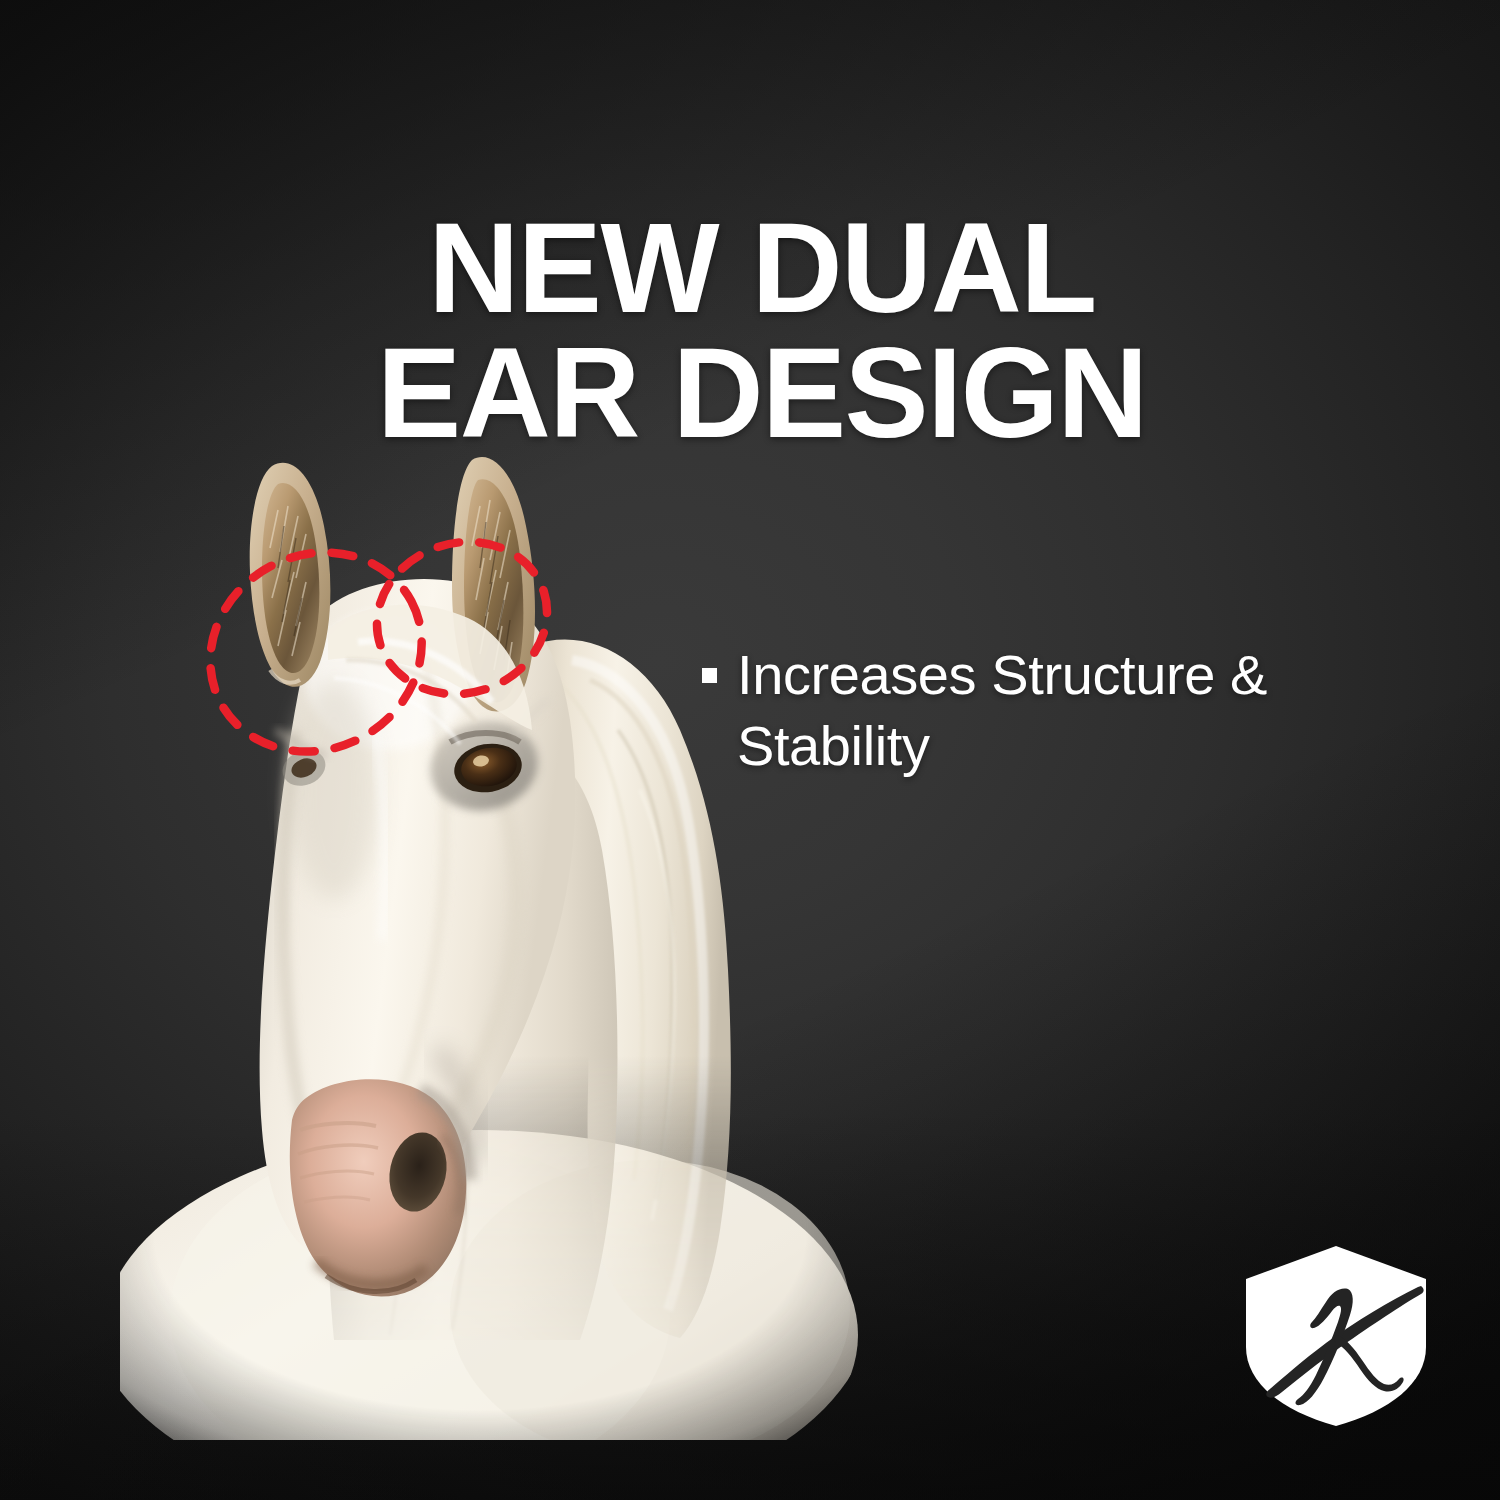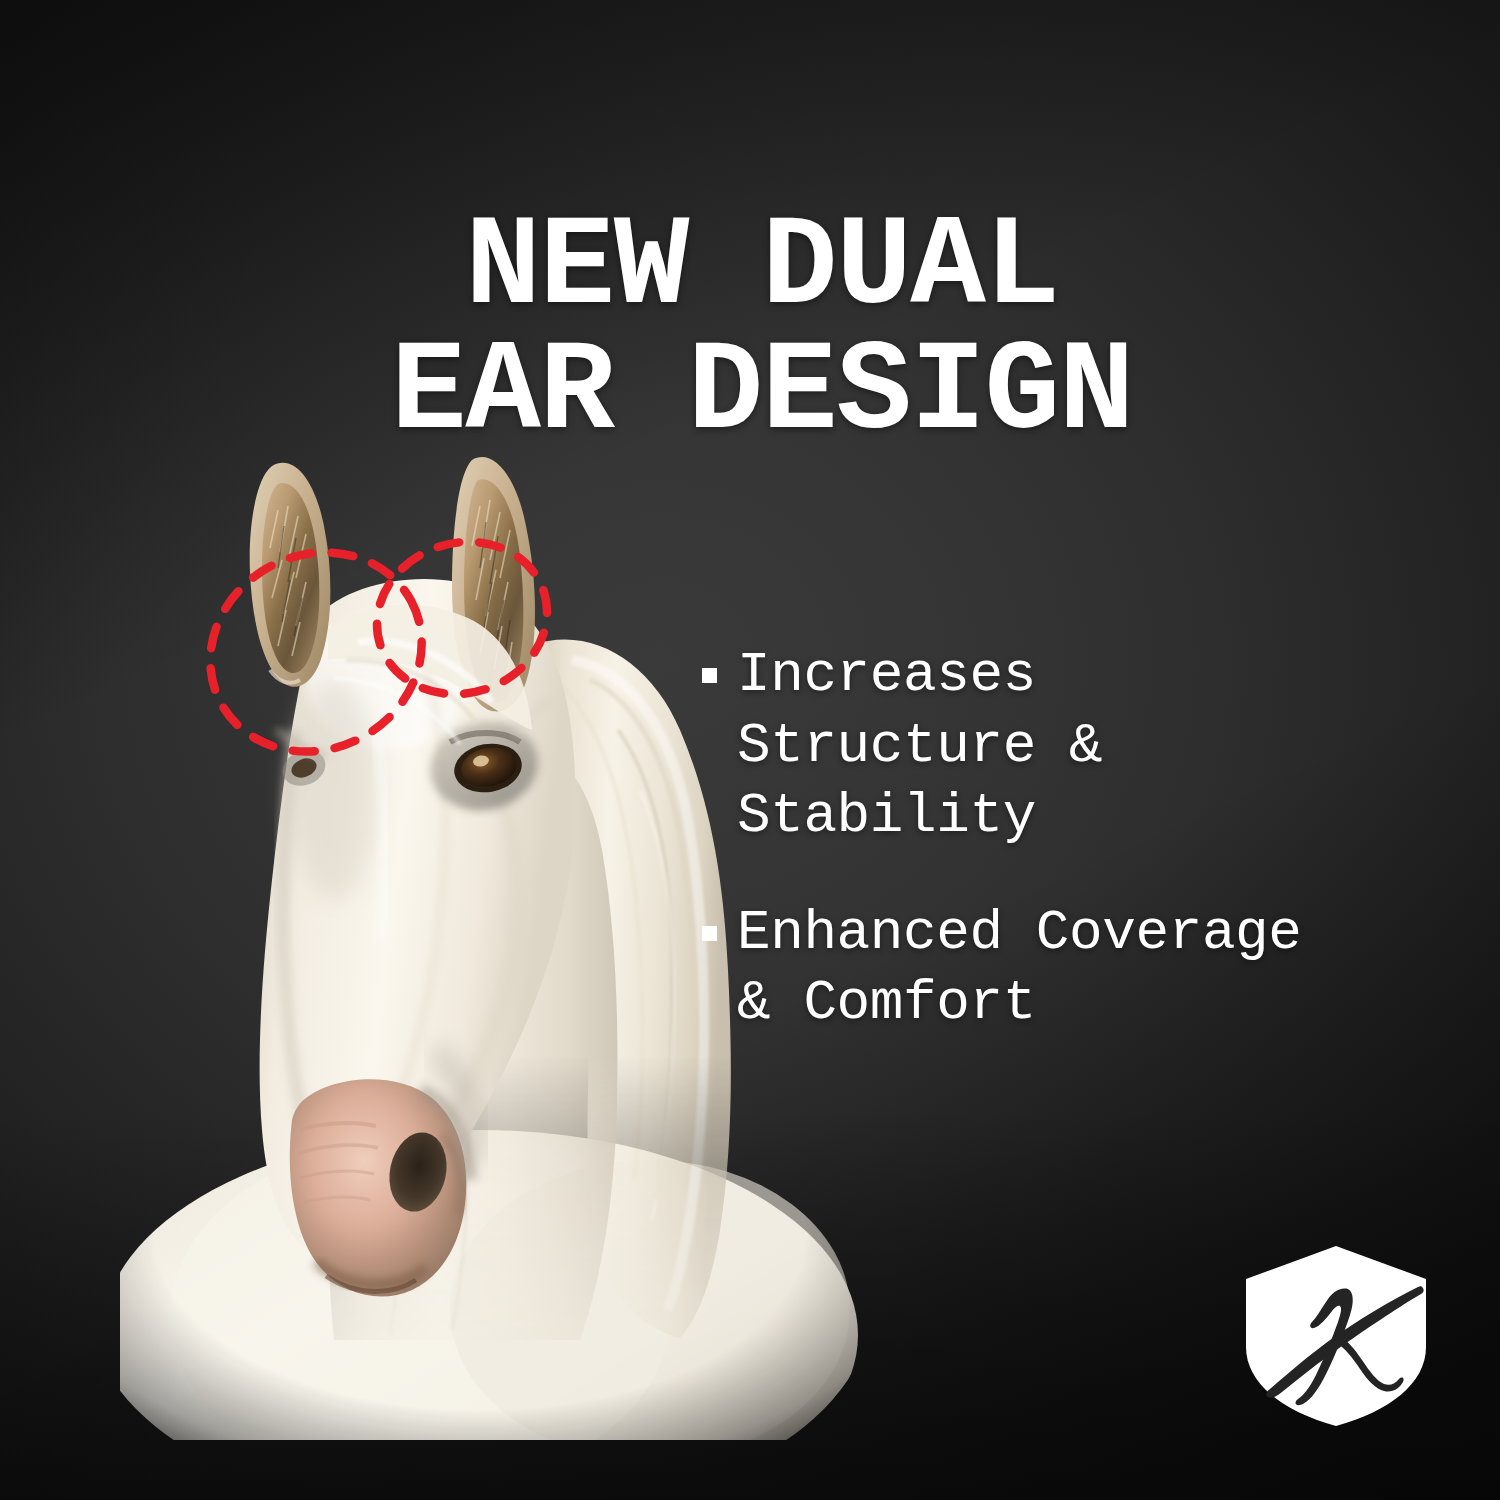--- a/index.html
+++ b/index.html
@@ -5,21 +5,21 @@
   html, body {
     margin: 0;
     padding: 0;
     background: #000;
   }
   #stage {
     position: relative;
     width: 1500px;
     height: 1500px;
     overflow: hidden;
-    font-family: Liberation Mono, monospace;
+    font-family: Liberation Sans, sans-serif;
     background: #191919;
   }
   
   .bg-base {
     position: absolute;
     inset: 0;
     background:
       radial-gradient(ellipse 78% 66% at 44% 44%,
         #3a3a3a 0%,
         #353535 26%,
@@ -387,24 +387,20 @@
   </div>
 
   <h1 class="headline">NEW DUAL
 EAR DESIGN</h1>
 
   <ul class="bullets" style="list-style:none;margin:0;padding:0;">
     <li class="bullet-row">
       <span class="bullet-marker"></span>
       <span class="bullet-text">Increases Structure &amp; Stability</span>
     </li>
-    <li class="bullet-row">
-      <span class="bullet-marker"></span>
-      <span class="bullet-text">Enhanced Coverage &amp; Comfort</span>
-    </li>
   </ul>
 
   <div class="logo">
     <svg viewBox="0 0 192 186">
       <path d="M96 3 L 186 36 L 186 104
                C 186 140, 150 168, 96 183
                C 42 168, 6 140, 6 104
                L 6 36 Z" fill="#ffffff"></path>
       <g fill="#242424">
 

